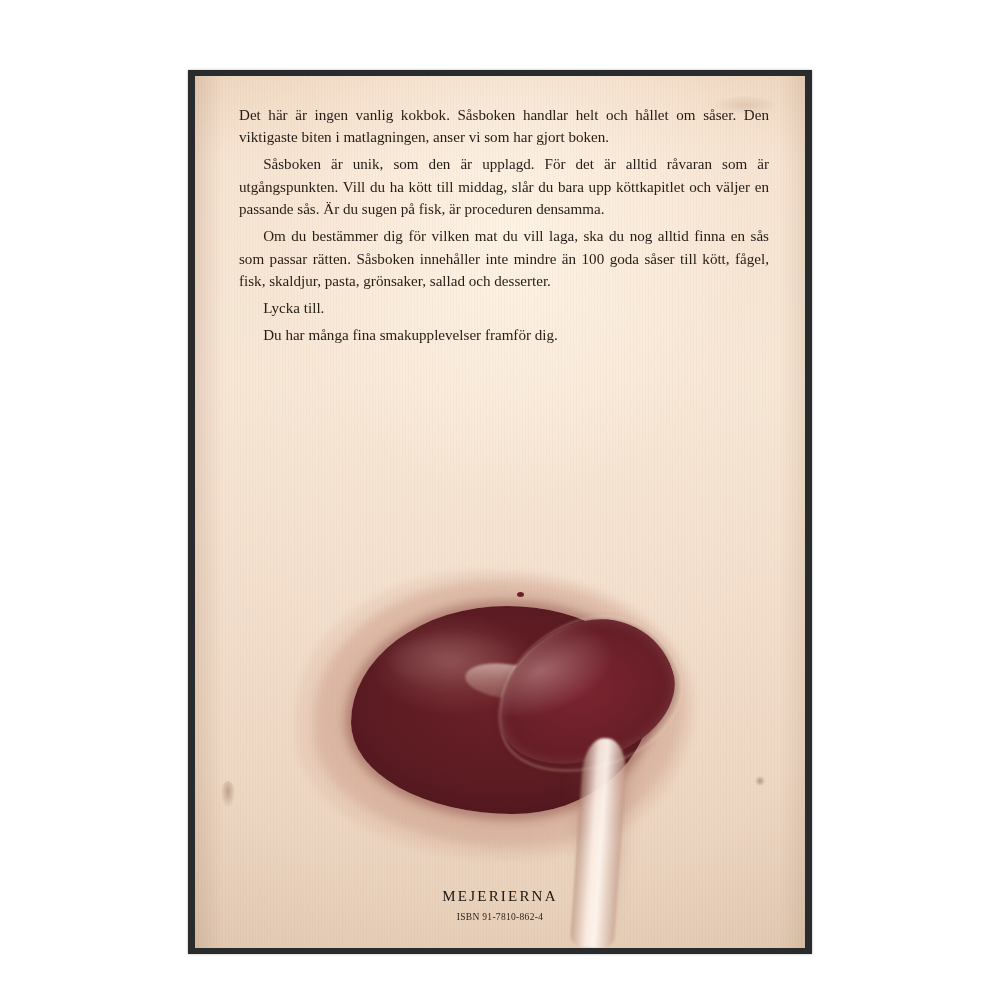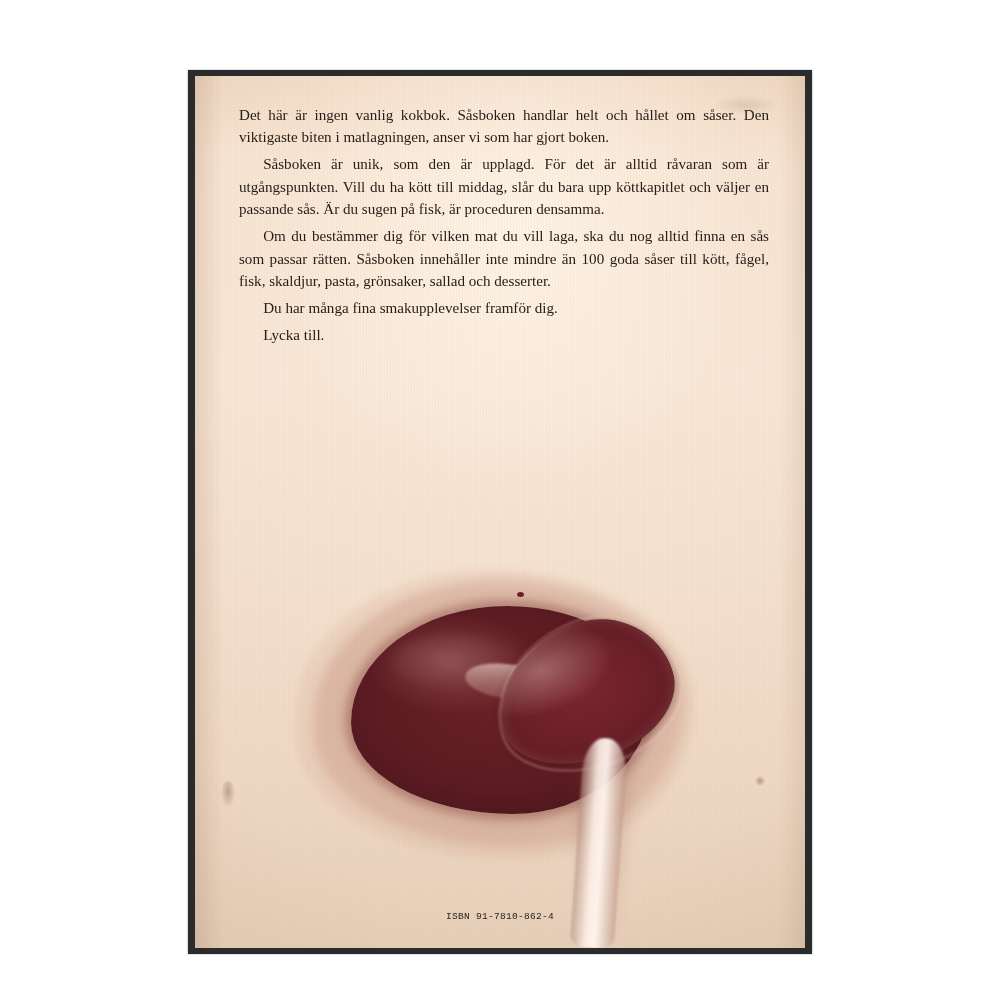--- a/index.html
+++ b/index.html
@@ -246,56 +246,56 @@
     letter-spacing: 2.2px;
     font-variant: small-caps;
     text-transform: lowercase;
     line-height: 1;
   }
   #isbn {
     margin-top: 7px;
     font-size: 9.5px;
     letter-spacing: 0.3px;
     color: #2a231c;
-    font-family: Liberation Mono, monospace;
   }
 </style>
 </head>
 <body>
 
 <div id="page">
 
   <div id="book-frame">
     <div id="cover">
 
       <div id="blurb">
         <p class="first">Det här är ingen vanlig kokbok. Såsboken handlar helt och hållet om såser. Den viktigaste biten i matlagningen, anser vi som har gjort boken.</p>
         <p>Såsboken är unik, som den är upplagd. För det är alltid råvaran som är utgångspunkten. Vill du ha kött till middag, slår du bara upp köttkapitlet och väljer en passande sås. Är du sugen på fisk, är proceduren densamma.</p>
         <p>Om du bestämmer dig för vilken mat du vill laga, ska du nog alltid finna en sås som passar rätten. Såsboken innehåller inte mindre än 100 goda såser till kött, fågel, fisk, skaldjur, pasta, grönsaker, sallad och desserter.</p>
+        <p class="short">Lycka till.</p>
         <p class="short">Du har många fina smakupplevelser framför dig.</p>
-        <p class="short">Lycka till.</p>
       </div>
 
       <div id="photo">
         <div class="halo"></div>
         <div class="halo2"></div>
         <div class="pool"></div>
         <div class="pool-sheen"></div>
         <div class="droplet"></div>
         <div class="handle-shadow"></div>
         <div class="spoon-neck"></div>
         <div class="spoon-bowl"></div>
         <div class="spoon-rim"></div>
         <div class="spoon-handle"></div>
       </div>
 
       <div class="blemish b1"></div>
       <div class="blemish b2"></div>
       <div class="blemish b3"></div>
 
       <div id="publisher">
+        <div id="publisher-name">Mejerierna</div>
         <div id="isbn">ISBN 91-7810-862-4</div>
       </div>
 
     </div>
   </div>
 
 </div>
 
 </body></html>

